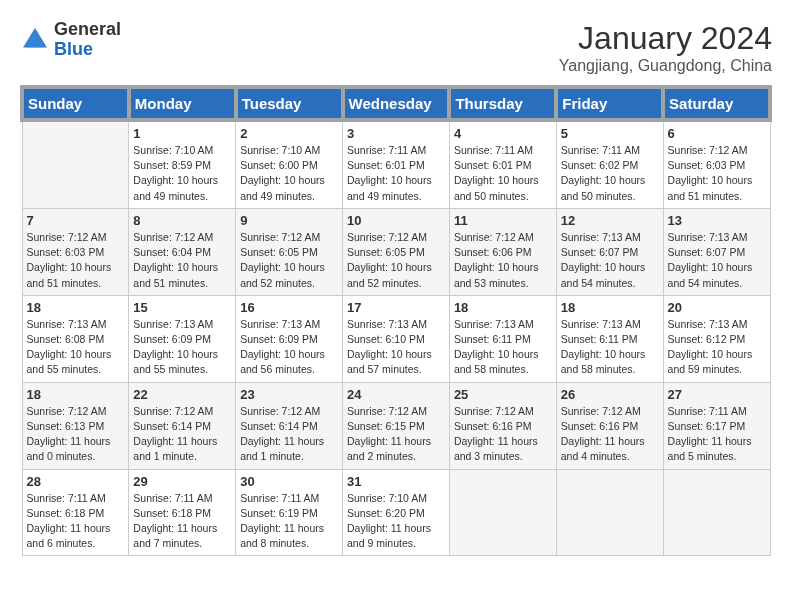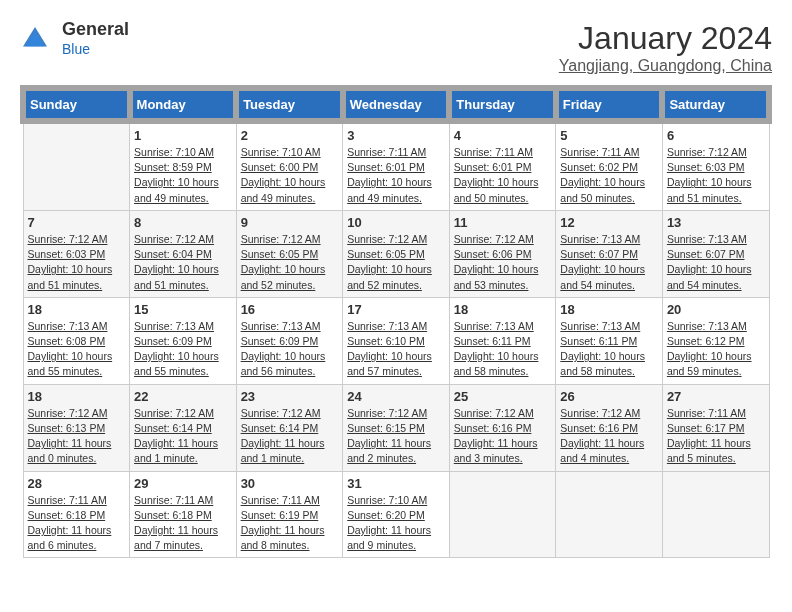--- a/index.html
+++ b/index.html
@@ -12,82 +12,80 @@
     }
     .header-area {
       display: flex;
       justify-content: space-between;
       align-items: flex-start;
       margin-bottom: 10px;
     }
     .logo {
       display: flex;
       align-items: center;
-      gap: 12px;
+      gap: 4px;
     }
     .logo-text-general {
       font-size: 18px;
       font-weight: bold;
       color: #333;
       line-height: 1.1;
     }
     .logo-text-blue {
-      font-size: 14px;
-      font-weight: normal;
+      font-size: 18px;
+      font-weight: bold;
       color: #1a6abf;
       line-height: 1.1;
     }
     .logo-icon {
       width: 30px;
       height: 30px;
     }
     .title-area {
       text-align: right;
     }
     .month-title {
       font-size: 32px;
       font-weight: normal;
       color: #333;
     }
     .location-title {
       font-size: 16px;
       color: #555;
-      text-decoration: underline;
     }
     table {
       width: 100%;
       border-collapse: collapse;
       table-layout: fixed;
     }
     thead tr th {
       background-color: #2a6fbd;
       color: #fff;
-      font-size: 13px;
+      font-size: 15px;
       font-weight: bold;
       padding: 6px 4px;
       text-align: left;
-      border: 6px solid #a3a3a3;
+      border: 4px solid #a3a3a3;
     }
     tbody tr td {
       vertical-align: top;
       border: 1px solid #ccc;
       padding: 4px 4px;
       font-size: 10.5px;
       color: #333;
       height: 80px;
     }
     .day-num {
       font-size: 13px;
       font-weight: bold;
       display: block;
       margin-bottom: 2px;
     }
     .cell-info {
       line-height: 1.45;
-      text-decoration: underline;
     }
     tbody tr:nth-child(odd) td {
       background-color: #fff;
     }
     tbody tr:nth-child(even) td {
       background-color: #f5f5f5;
     }
     .empty-cell {
       background-color: #f5f5f5 !important;
     }

